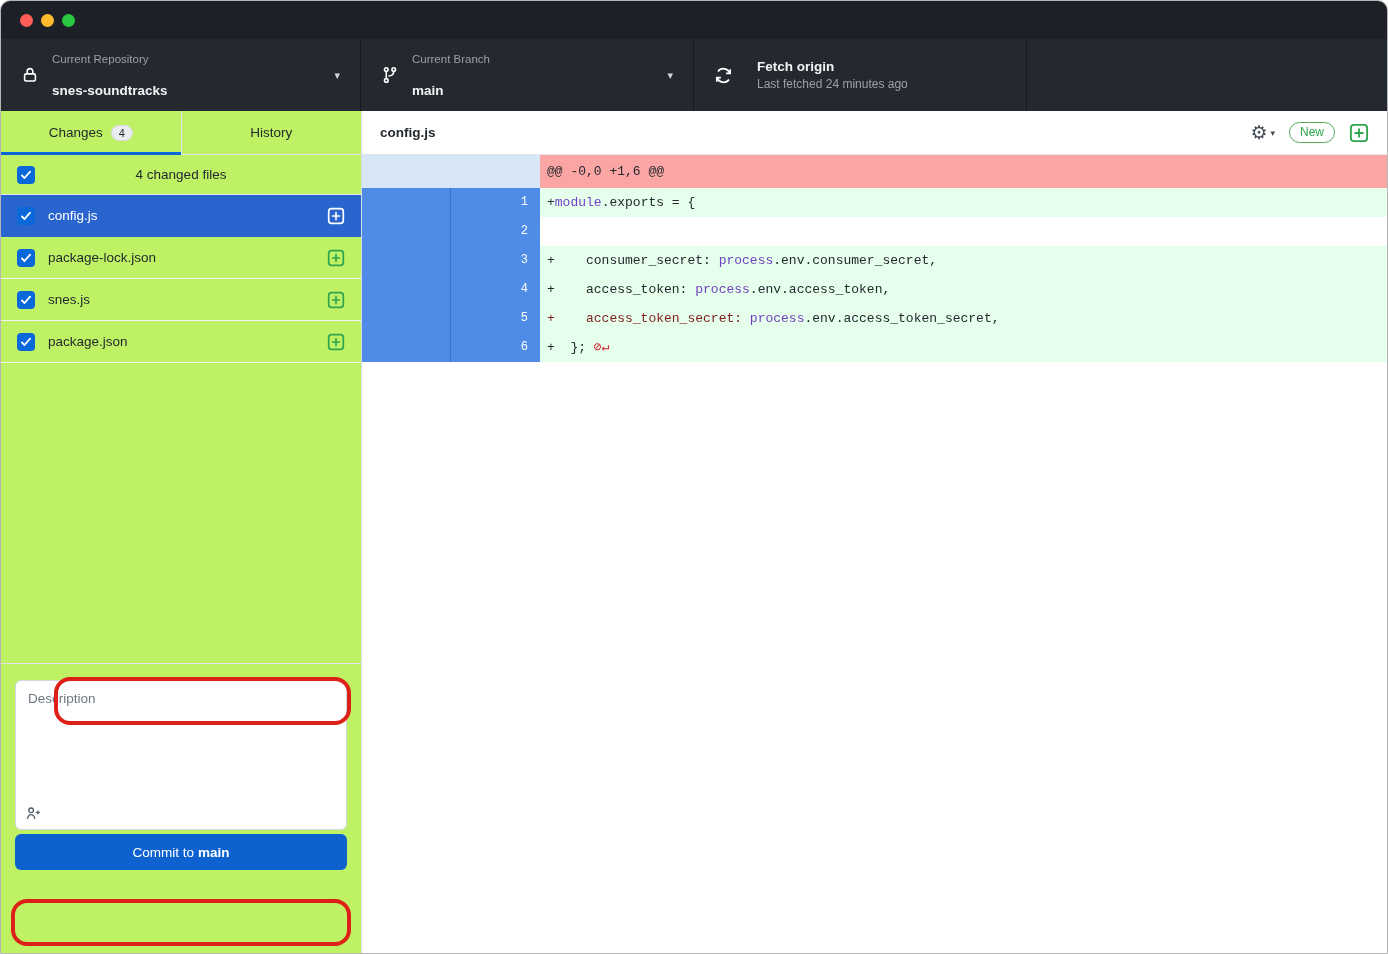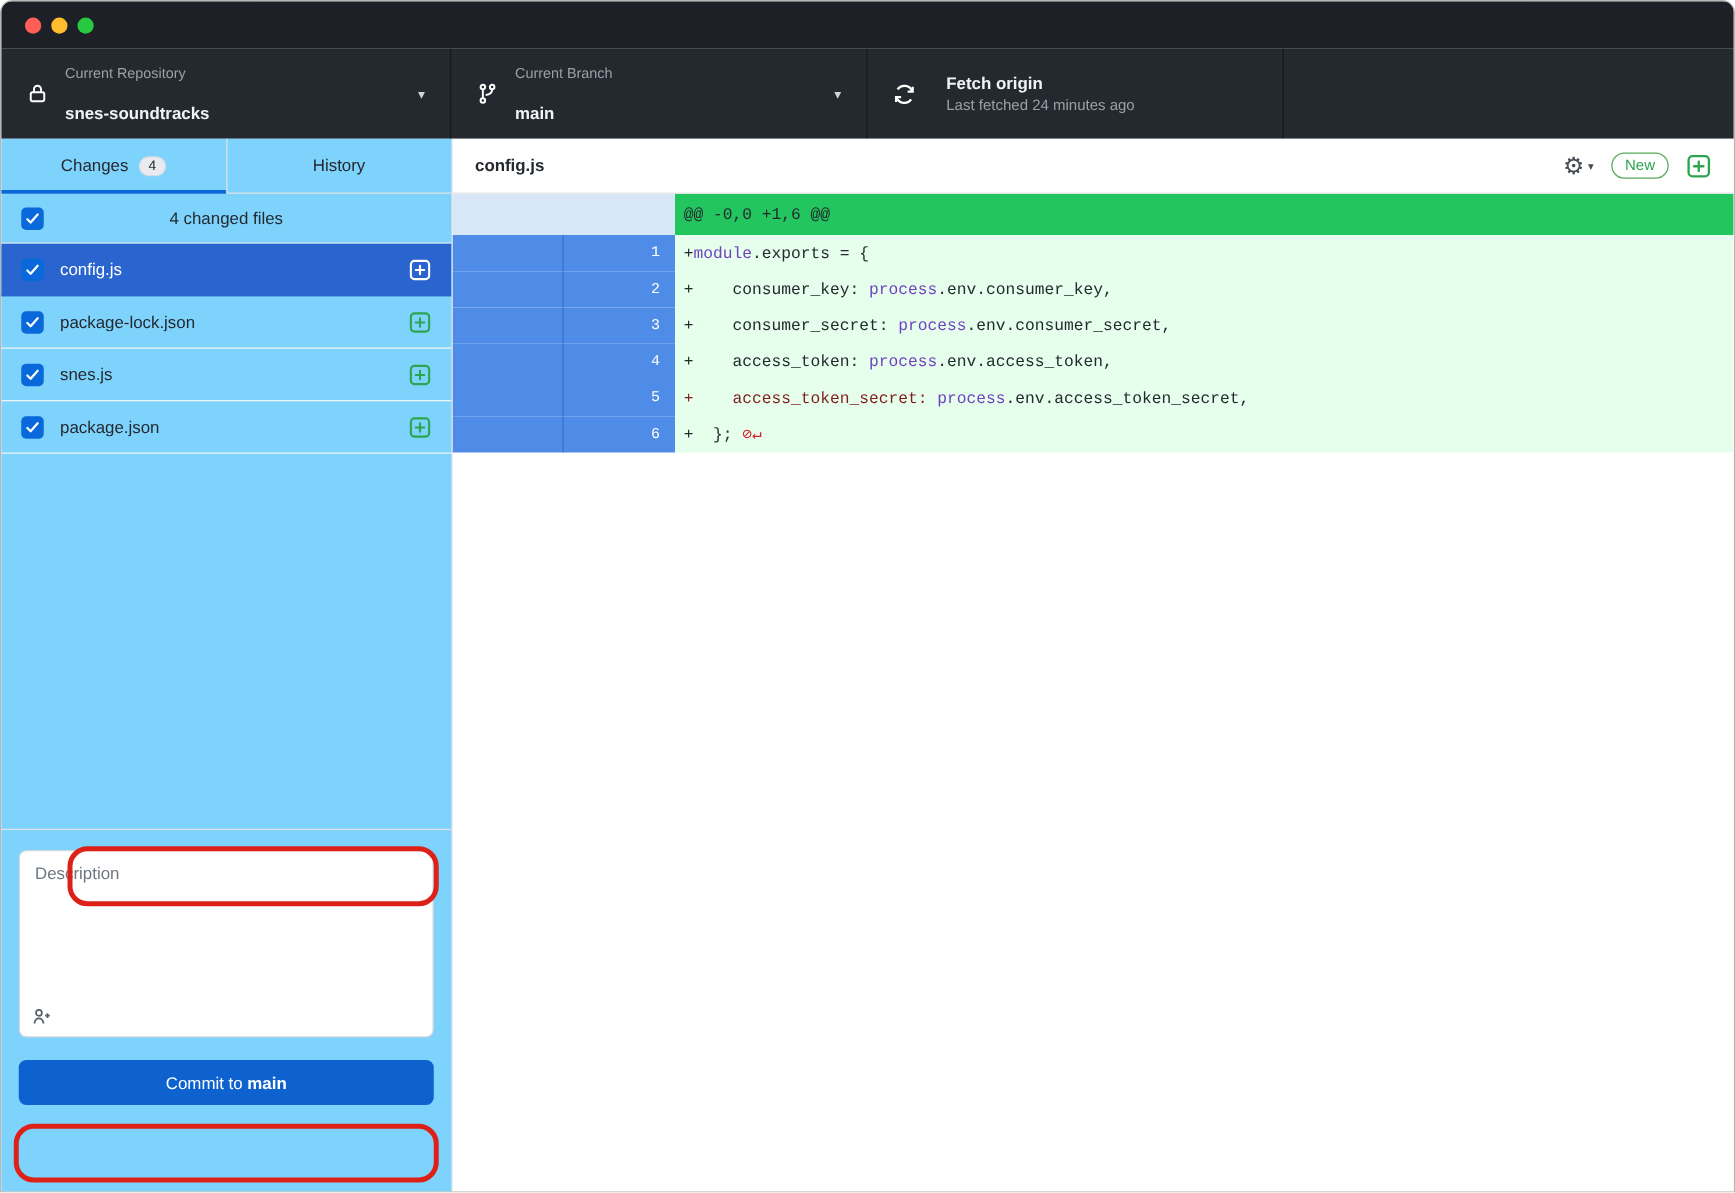--- a/index.html
+++ b/index.html
@@ -22,21 +22,21 @@
   .tb-fill { flex:1; }
   .tb-icon { display:flex; align-items:center; }
   .tb-text { flex:1; min-width:0; }
   .tb-label { font-size:11.5px; color:#9aa0a6; margin-bottom:18px; }
   .tb-value { font-size:13.5px; font-weight:bold; color:#f0f3f6; }
   .tb-sub { font-size:12px; color:#9aa0a6; margin-top:3px; }
   .caret { font-size:11px; color:#d0d4d8; }
 
   
   .content { display:flex; height:844px; }
-  .sidebar { width:361px; border-right:1px solid #d8dde2; display:flex; flex-direction:column; background:#7dd3fc; }
+  .sidebar { width:361px; border-right:1px solid #d8dde2; display:flex; flex-direction:column; background:#bef264; }
   .main { flex:1; display:flex; flex-direction:column; background:#fff; }
 
   
   .sidebar-tabs { height:44px; display:flex; border-bottom:1px solid #e1e4e8; }
   .tab { flex:1; display:flex; align-items:center; justify-content:center; gap:8px;
          font-size:13.5px; color:#24292f; cursor:pointer; position:relative; }
   .tab + .tab { border-left:1px solid #e1e4e8; }
   .tab.active::after { content:""; position:absolute; left:0; right:0; bottom:-1px; height:3px; background:#0969da; }
   .tab-badge { background:#e9ebef; border:1px solid #d8dce1; border-radius:10px; font-size:11px;
                padding:1px 7px; color:#24292f; }
@@ -52,21 +52,21 @@
   .file-row.selected { background:#2a65cf; color:#fff; border-bottom-color:#2a65cf; }
   .file-name { flex:1; overflow:hidden; text-overflow:ellipsis; white-space:nowrap; }
   .plus-icon { display:flex; align-items:center; }
 
   
   .commit-area { margin-top:auto; height:292px; border-top:1px solid #e1e4e8; padding:16px 14px 14px; }
   .summary-row { height:44px; display:flex; align-items:center; gap:10px; margin-bottom:14px; }
   .avatar { width:34px; height:34px; border-radius:50%; border:1px solid #d0d7de; background:#fafbfc; flex:none; }
   .summary-input { flex:1; height:40px; border:1px solid #d0d7de; border-radius:6px; padding:0 10px;
                    font-size:13.5px; color:#24292f; font-family:"Liberation Sans", sans-serif; outline:none; }
-  .desc-box { height:150px; position:relative; margin-bottom:18px; }
+  .desc-box { height:150px; position:relative; margin-bottom:4px; }
   .desc-box textarea { width:100%; height:100%; border:1px solid #d0d7de; border-radius:6px; resize:none;
                        padding:10px 12px; font-size:13.5px; color:#24292f;
                        font-family:"Liberation Sans", sans-serif; outline:none; }
   .desc-box textarea::placeholder { color:#6e7781; }
   .coauthor { position:absolute; left:10px; bottom:8px; display:flex; }
   .commit-btn { width:100%; height:36px; border:none; border-radius:6px; background:#0d62d0; color:#fff;
                 font-size:13.5px; font-family:"Liberation Sans", sans-serif; cursor:pointer; }
   .commit-btn b { font-weight:bold; }
 
   
@@ -76,21 +76,21 @@
   .gear { font-size:19px; color:#454c54; display:flex; align-items:center; cursor:pointer; }
   .caret2 { font-size:9px; margin-left:3px; color:#454c54; }
   .new-badge { color:#2da44e; border:1px solid #57ab5a; border-radius:999px; font-size:12px;
                padding:1px 10px 2px; line-height:16px; }
   .plus-square { display:flex; cursor:pointer; }
 
   
   .diff { flex:1; overflow:hidden; font-family:"Liberation Mono","DejaVu Sans Mono",monospace; }
   .hunk-row { display:flex; height:33px; }
   .hunk-gutter { width:178px; background:#d7e7f8; flex:none; }
-  .hunk-text { flex:1; background:#22c55e; font-size:13px; line-height:33px; padding-left:7px; color:#24292f; white-space:pre; }
+  .hunk-text { flex:1; background:#fca5a5; font-size:13px; line-height:33px; padding-left:7px; color:#24292f; white-space:pre; }
   .diff-line { display:flex; height:29px; }
   .gutter { width:178px; flex:none; background:#4f8ce8; display:flex; }
   .g-old { width:89px; border-right:1px solid rgba(30,80,170,0.45); }
   .g-new { width:89px; text-align:right; padding-right:12px; color:#fff; font-size:12px; line-height:29px; }
   .code { flex:1; background:#e6ffec; font-size:13px; line-height:29px; padding-left:7px; white-space:pre; }
 
   
   .ann { position:absolute; border:4px solid #de2118; border-radius:16px; pointer-events:none; background:transparent; }
   .ann-summary { left:53px; top:676px; width:297px; height:48px; }
   .ann-commit { left:10px; top:898px; width:340px; height:47px; }
@@ -280,21 +280,20 @@
                 <span class="g-old"></span>
                 <span class="g-new">1</span>
               </span>
               <span class="code"><span style="color:#24292f">+</span><span style="color:#6f42c1">module</span><span style="color:#24292f">.exports = {</span></span>
             </div>
             <div class="diff-line">
               <span class="gutter">
                 <span class="g-old"></span>
                 <span class="g-new">2</span>
               </span>
-              <span class="code"><span style="color:#24292f">+    consumer_key: </span><span style="color:#6f42c1">process</span><span style="color:#24292f">.env.consumer_key,</span></span>
             </div>
             <div class="diff-line">
               <span class="gutter">
                 <span class="g-old"></span>
                 <span class="g-new">3</span>
               </span>
               <span class="code"><span style="color:#24292f">+    consumer_secret: </span><span style="color:#6f42c1">process</span><span style="color:#24292f">.env.consumer_secret,</span></span>
             </div>
             <div class="diff-line">
               <span class="gutter">

